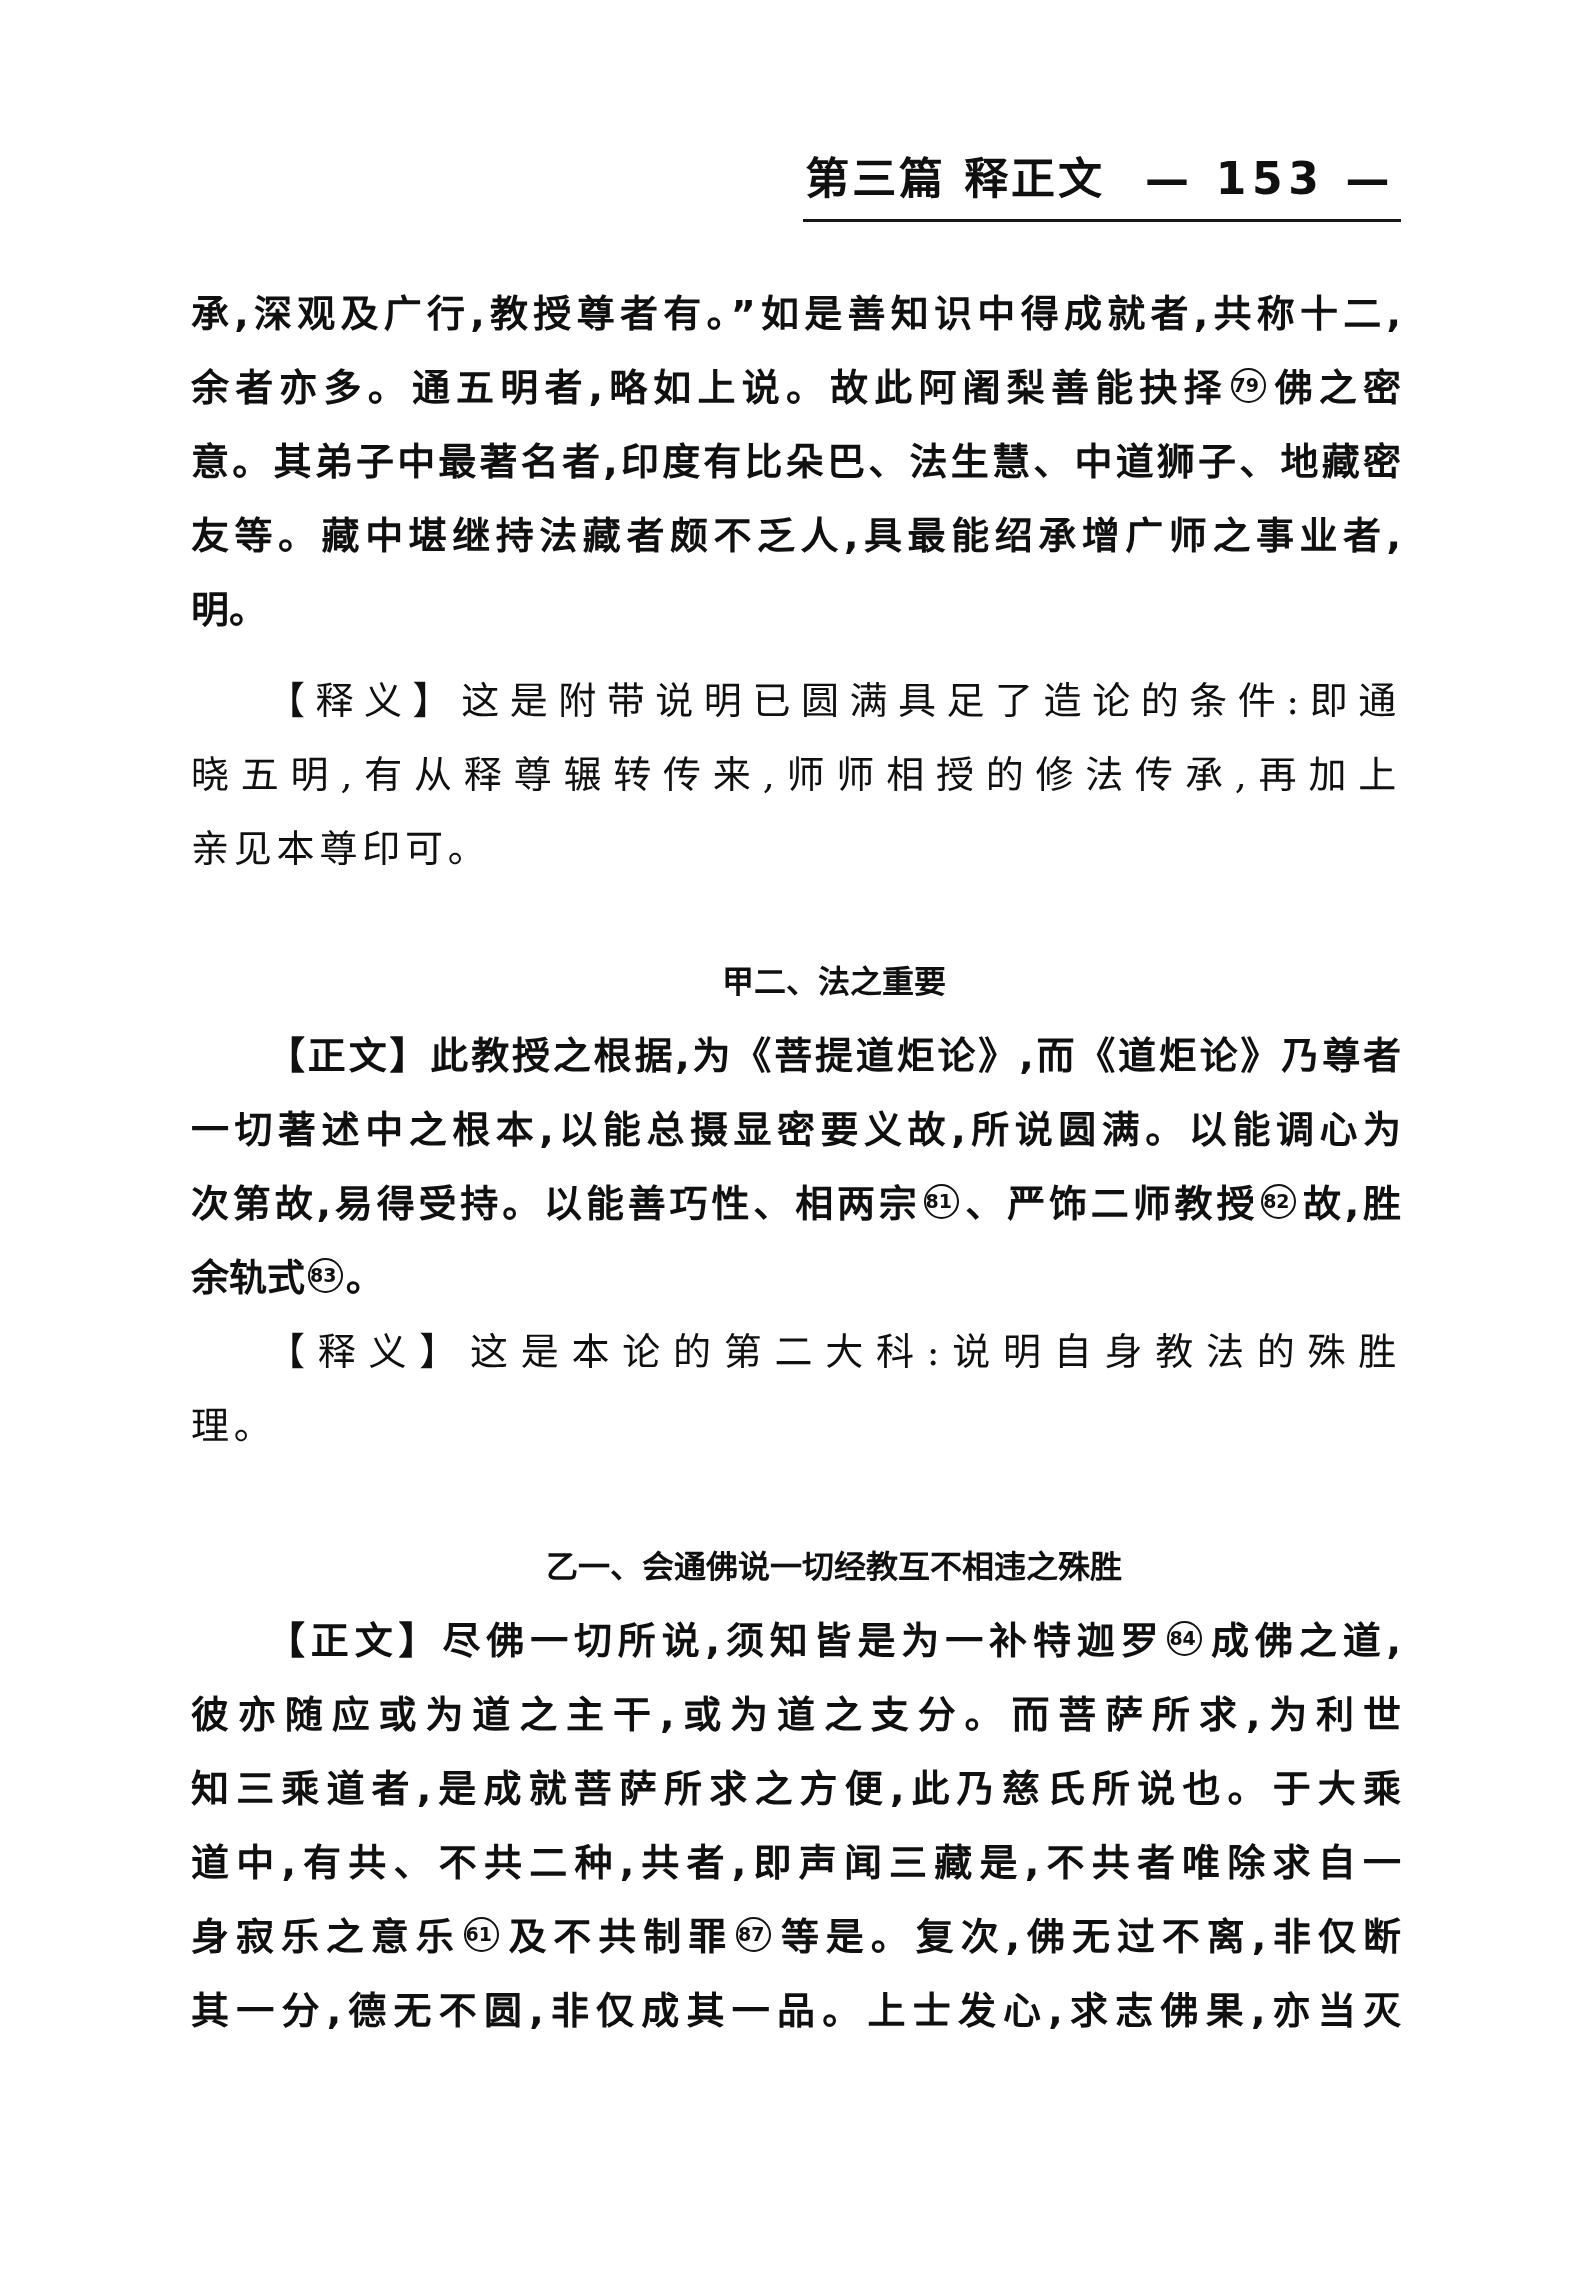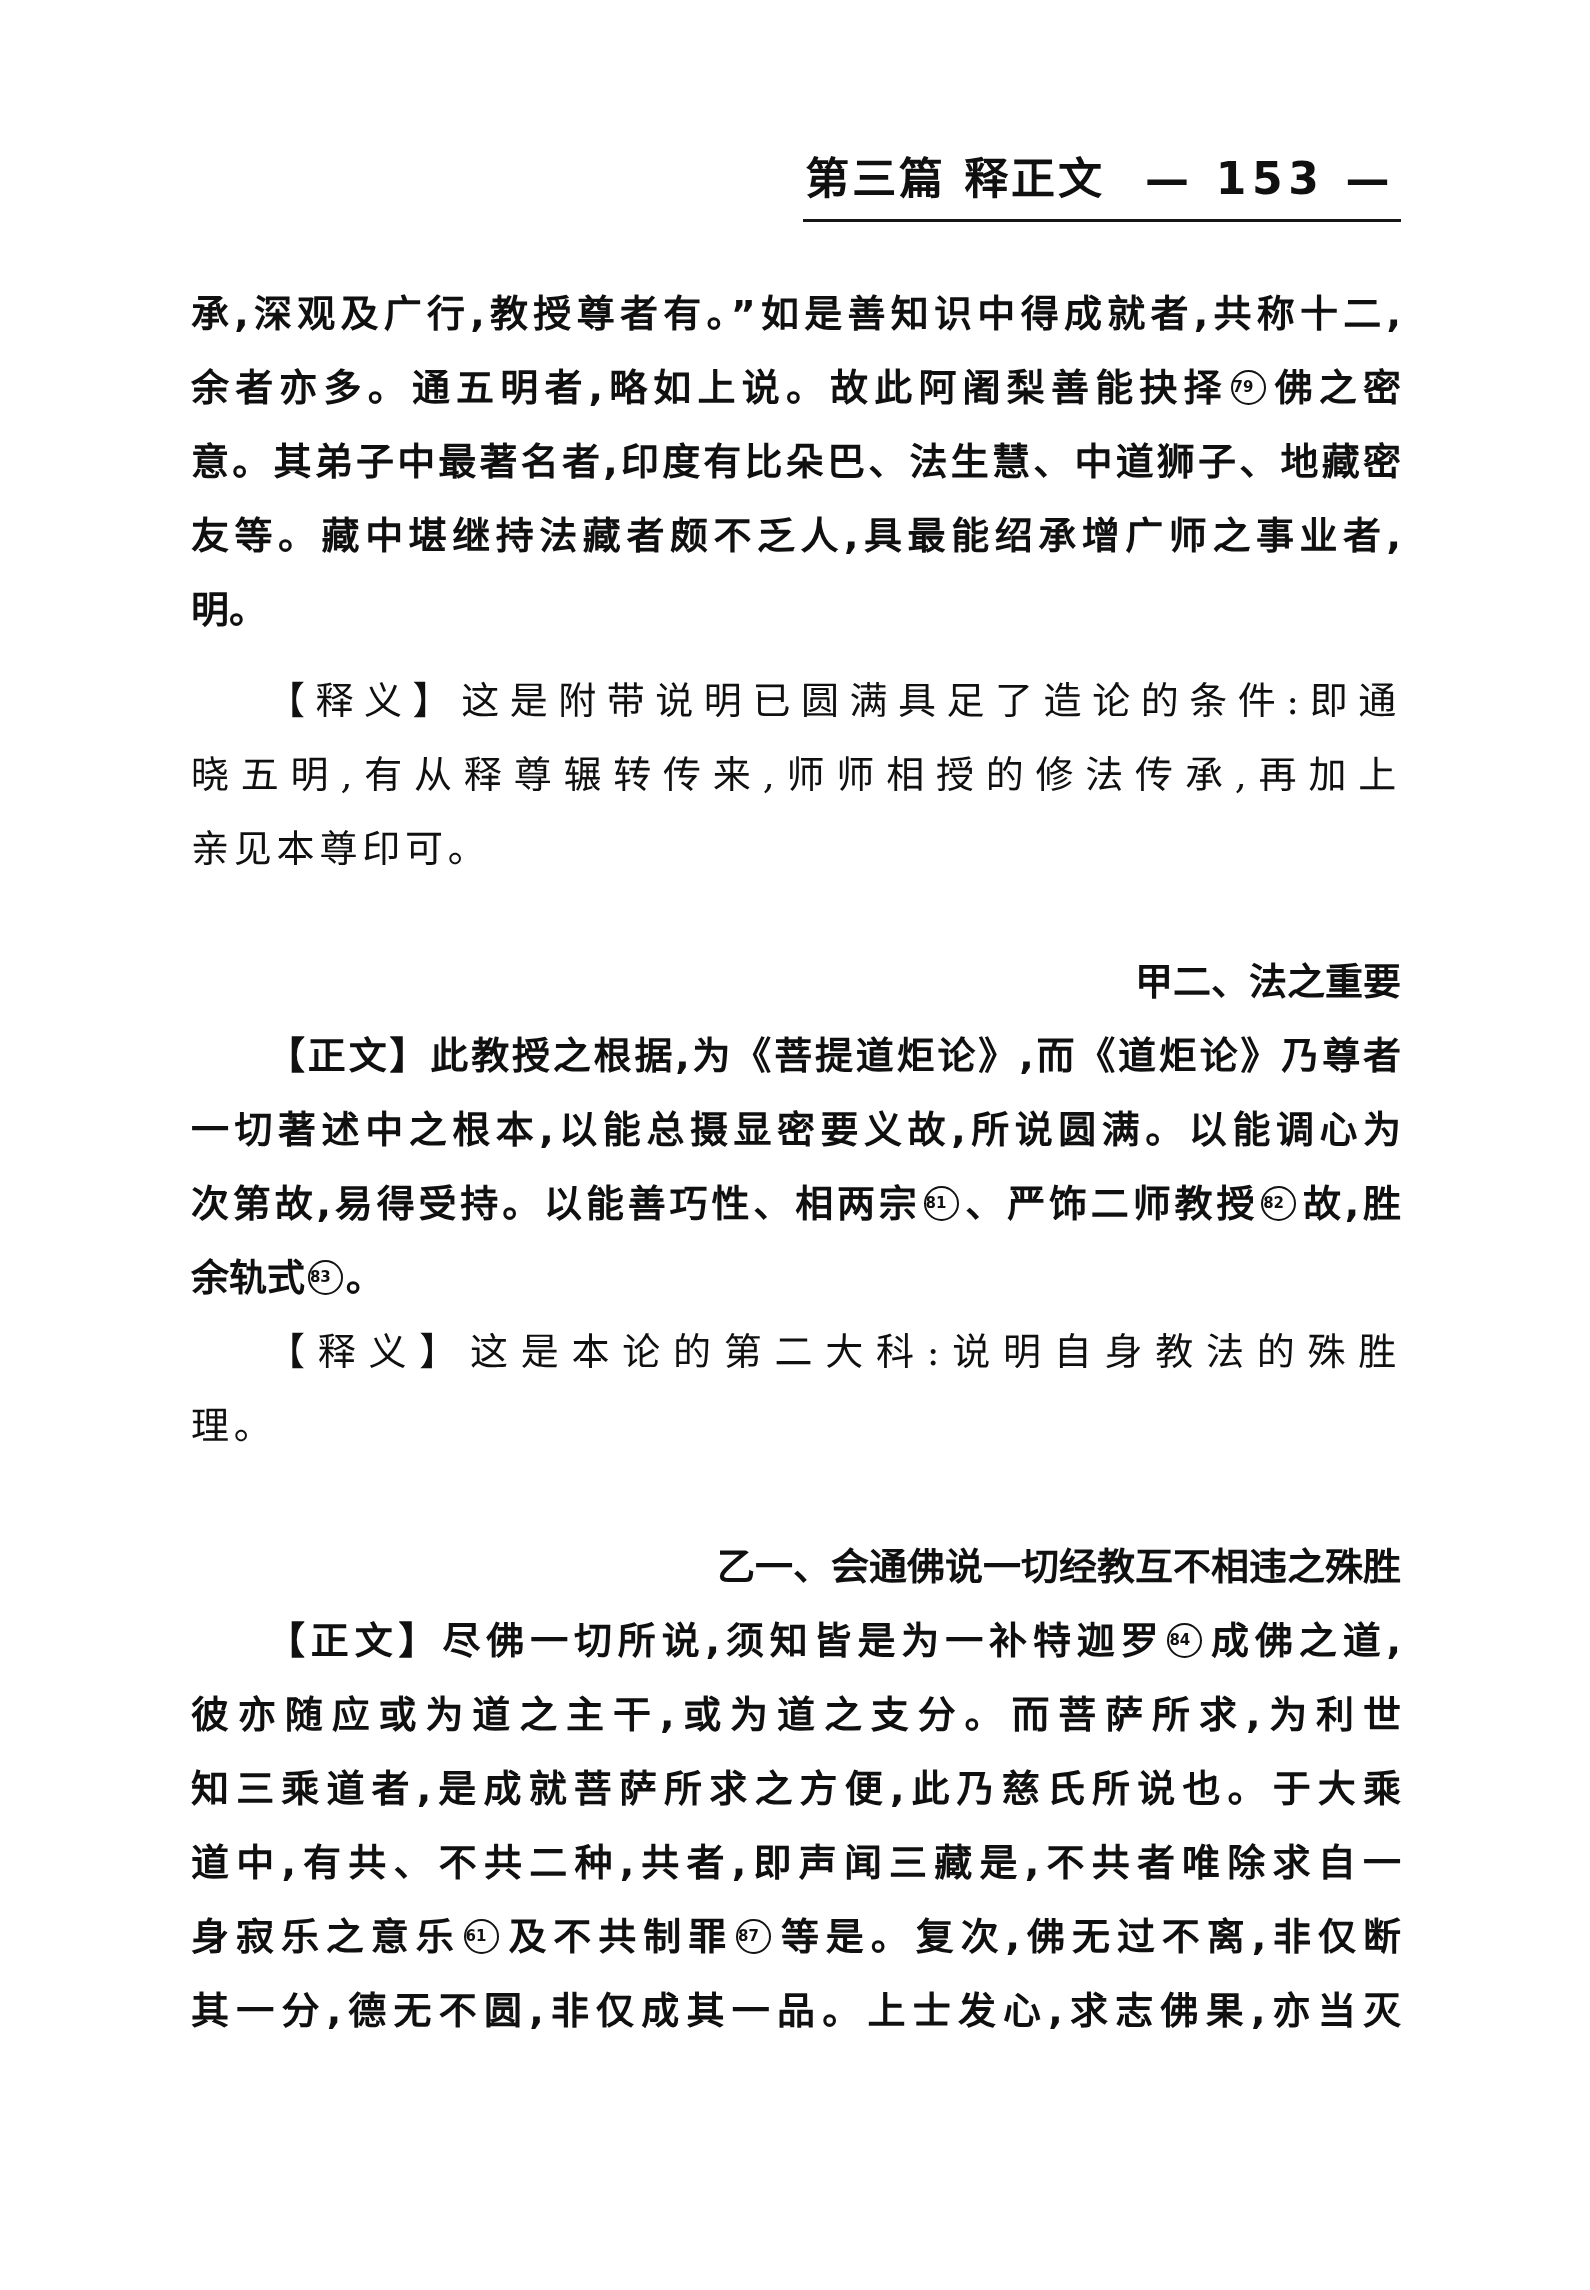--- a/index.html
+++ b/index.html
@@ -22,32 +22,32 @@
   .body { margin-top:55px; font-size:38px; line-height:74px; }
   .line { text-align:justify; text-align-last:justify; }
   .line.last { text-align-last:left; }
   .line.indent { padding-left:76px; }
 
   .zw { font-weight:700; font-family:"DejaVu Sans","Liberation Sans",sans-serif; }
   .sy { font-weight:400; font-family:"DejaVu Serif","Liberation Serif",serif; letter-spacing:4.8px; }
 
   .p2 { margin-top:17px; }
   .hd {
-    font-size:38px; font-weight:700; line-height:74px; margin:0;
-    padding-left:76px; text-align:right;
+    font-size:32px; font-weight:700; line-height:74px; margin:0;
+    padding-left:76px; text-align:center;
   }
   .hd1 { margin-top:59px; }
   .hd2 { margin-top:67px; }
 
   
   .fn {
     display:inline-block; vertical-align:8.6px;
     width:35px; height:35px; line-height:30px; box-sizing:border-box;
     border:2.9px solid #131313; border-radius:50%;
-    font-size:15px; font-weight:700; text-align:right; letter-spacing:0;
+    font-size:19px; font-weight:700; text-align:right; letter-spacing:0;
     margin:0 2.9px; font-family:"DejaVu Sans","Liberation Sans",sans-serif;
   }
 </style>
 </head>
 <body>
 
 <div class="page">
 
   <div class="header">
     <div class="header-inner">

